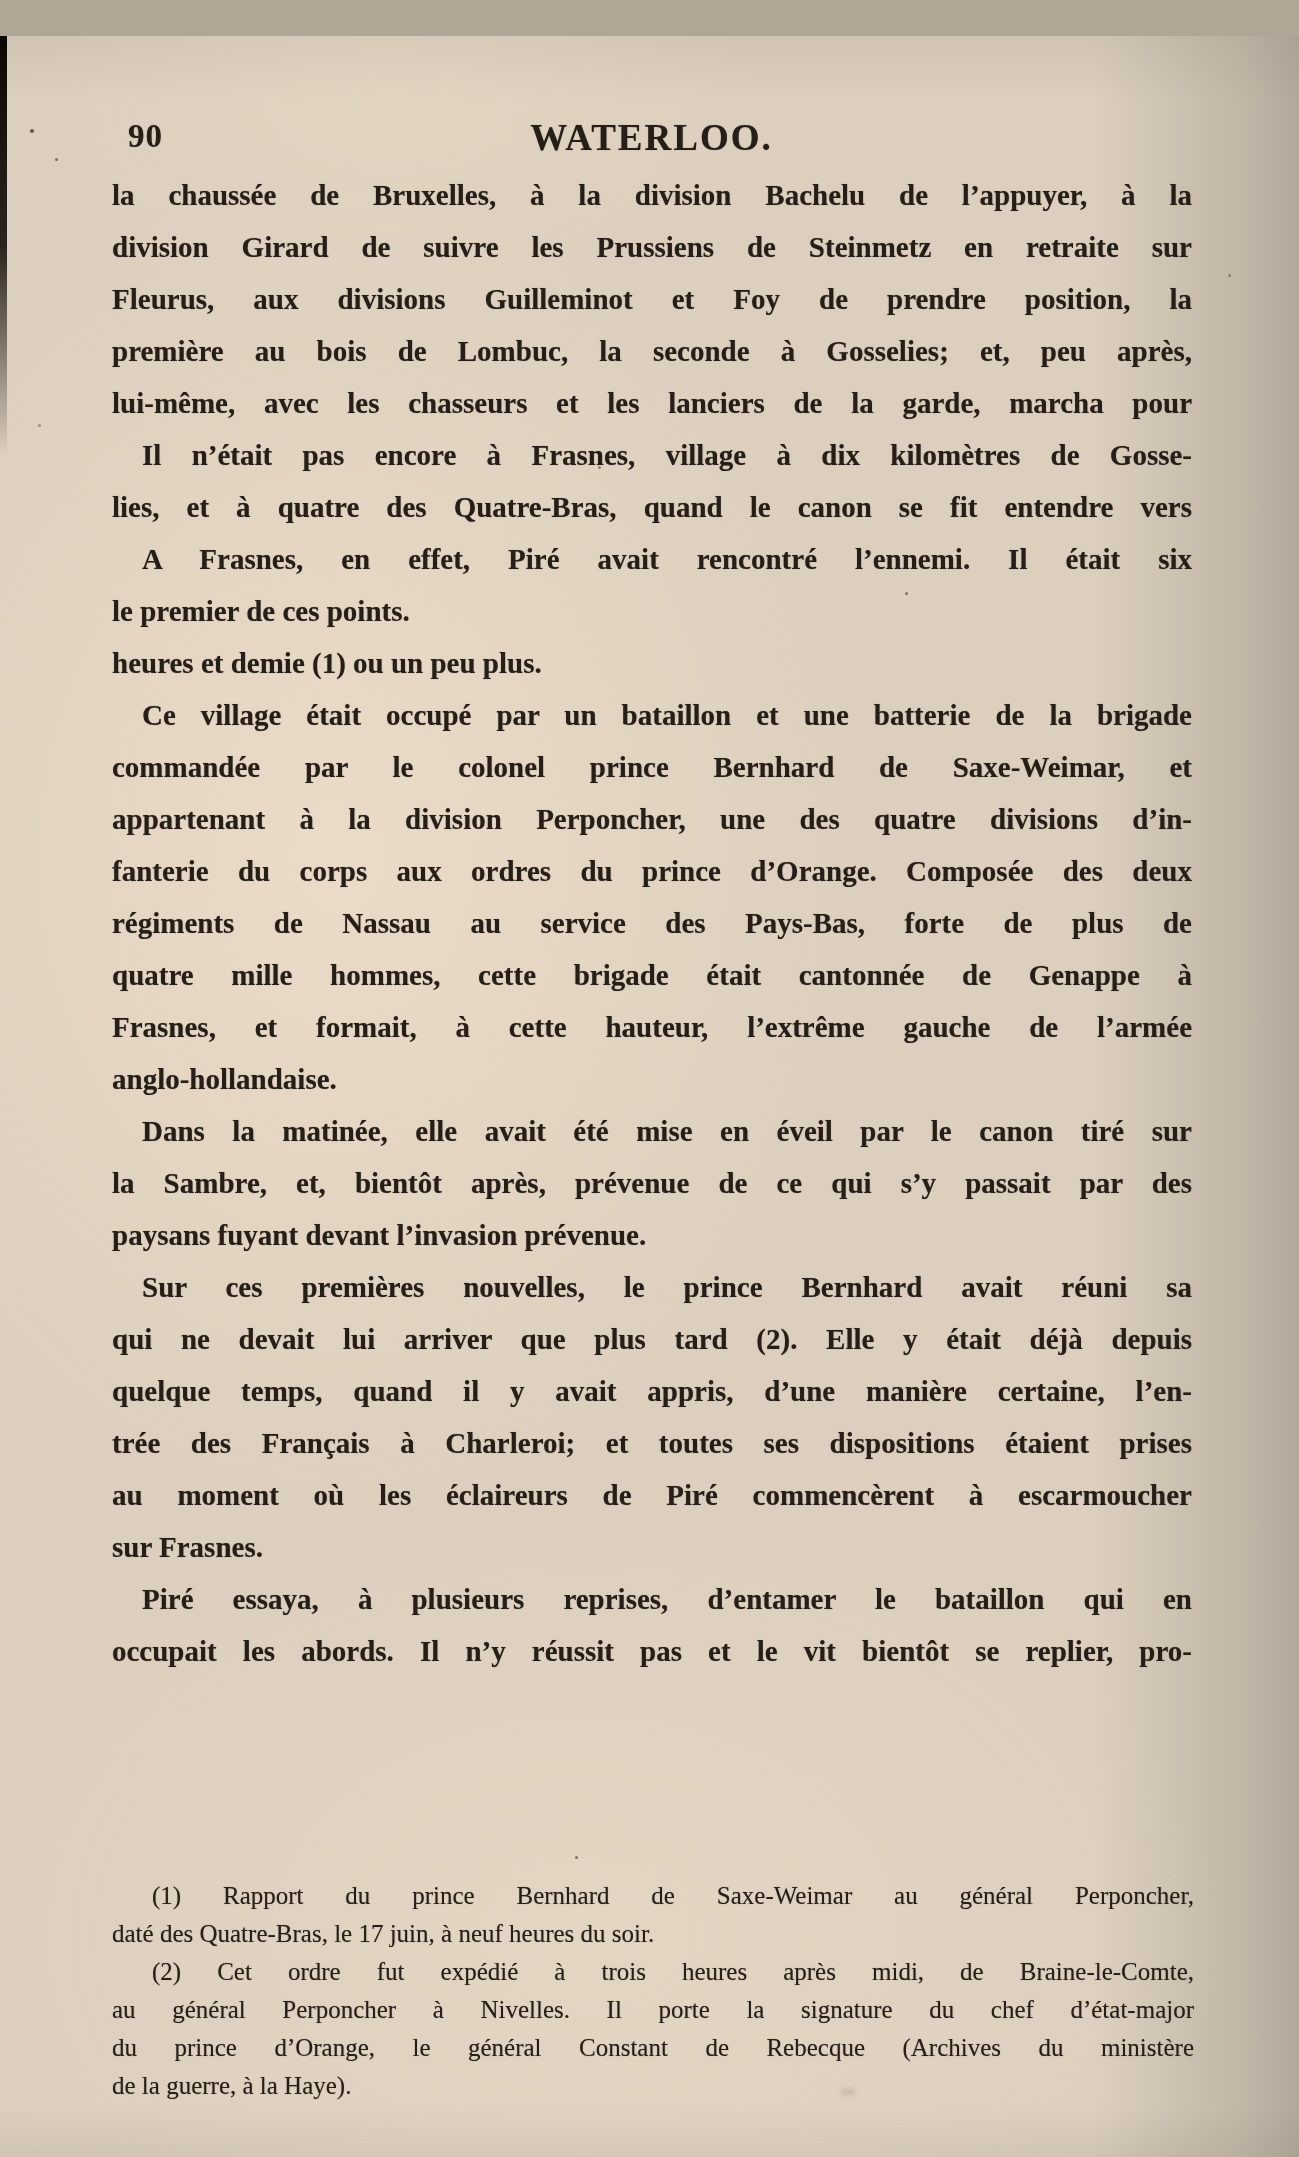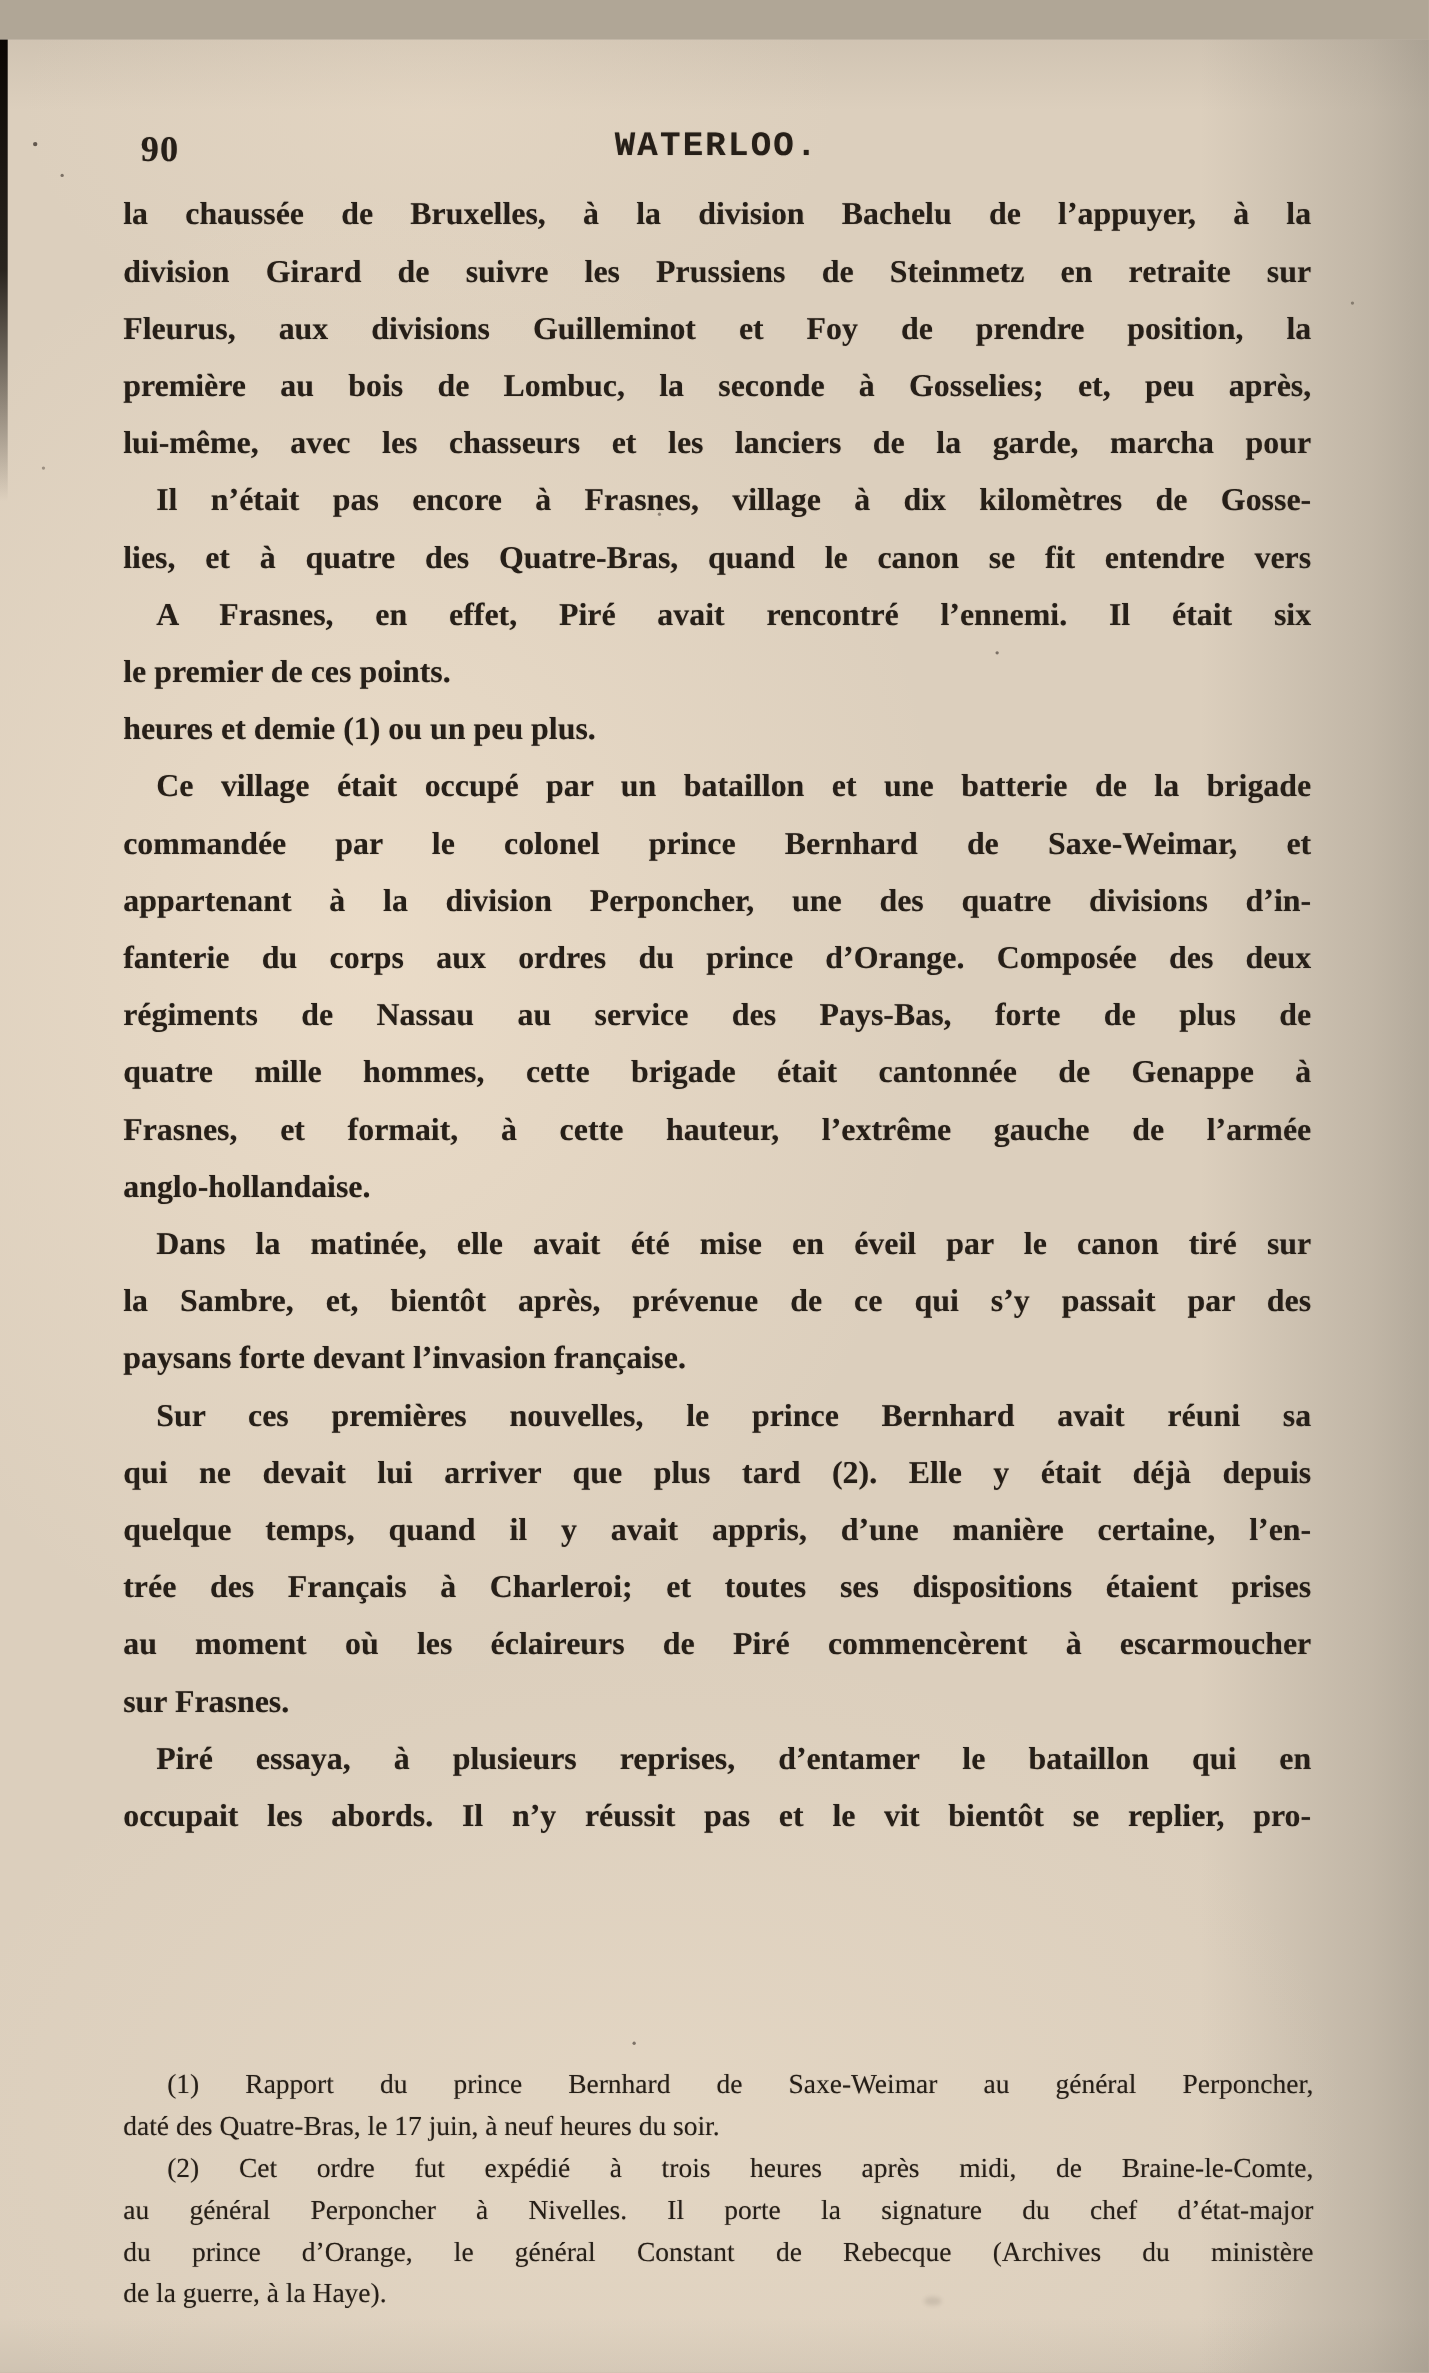--- a/index.html
+++ b/index.html
@@ -30,21 +30,21 @@
     position:absolute; top:80px; left:112px; right:108px; height:42px;
     font-weight:700;
     text-shadow:0 0 1px rgba(38,26,16,.45);
   }
   .pagenum {
     position:absolute; left:16px; top:2px;
     font-size:33px; letter-spacing:1px;
   }
   .title {
     position:absolute; left:0; right:0; top:0;
-    text-align:center; font-size:31px; letter-spacing:2px;font-family:Liberation Mono, monospace;
+    text-align:center; font-size:37px; letter-spacing:2px;
   }
   .body-text {
     position:absolute; left:112px; top:133px; width:1080px;
     font-size:29px; font-weight:700;
     text-shadow:0 0 1px rgba(38,26,16,.42);
   }
   .body-text .line { height:52px; line-height:52px; }
   .line {
     display:block;
     text-align:justify;
@@ -95,21 +95,21 @@
       <div class="line indent">Ce village était occupé par un bataillon et une batterie de la brigade</div>
       <div class="line">commandée par le colonel prince Bernhard de Saxe-Weimar, et</div>
       <div class="line">appartenant à la division Perponcher, une des quatre divisions d’in-</div>
       <div class="line">fanterie du corps aux ordres du prince d’Orange. Composée des deux</div>
       <div class="line">régiments de Nassau au service des Pays-Bas, forte de plus de</div>
       <div class="line">quatre mille hommes, cette brigade était cantonnée de Genappe à</div>
       <div class="line">Frasnes, et formait, à cette hauteur, l’extrême gauche de l’armée</div>
       <div class="line ragged">anglo-hollandaise.</div>
       <div class="line indent">Dans la matinée, elle avait été mise en éveil par le canon tiré sur</div>
       <div class="line">la Sambre, et, bientôt après, prévenue de ce qui s’y passait par des</div>
-      <div class="line ragged">paysans forte devant l’invasion française.</div>
+      <div class="line ragged">paysans fuyant devant l’invasion prévenue.</div>
       <div class="line indent">Sur ces premières nouvelles, le prince Bernhard avait réuni sa</div>
       <div class="line">qui ne devait lui arriver que plus tard (2). Elle y était déjà depuis</div>
       <div class="line">quelque temps, quand il y avait appris, d’une manière certaine, l’en-</div>
       <div class="line">trée des Français à Charleroi; et toutes ses dispositions étaient prises</div>
       <div class="line">au moment où les éclaireurs de Piré commencèrent à escarmoucher</div>
       <div class="line ragged">sur Frasnes.</div>
       <div class="line indent">Piré essaya, à plusieurs reprises, d’entamer le bataillon qui en</div>
       <div class="line">occupait les abords. Il n’y réussit pas et le vit bientôt se replier, pro-</div>
     </main>
 

